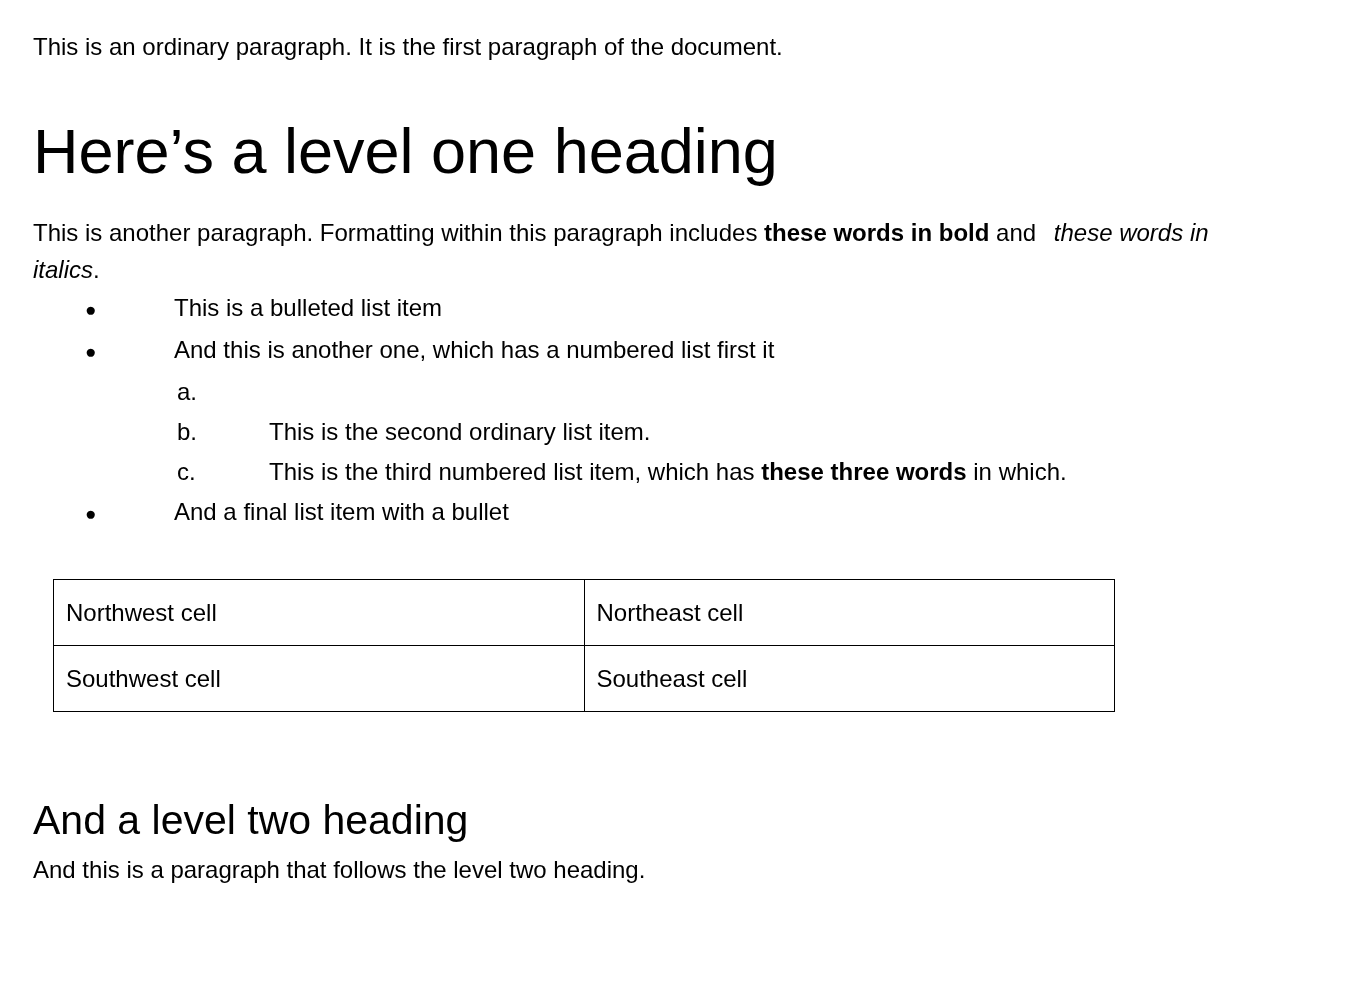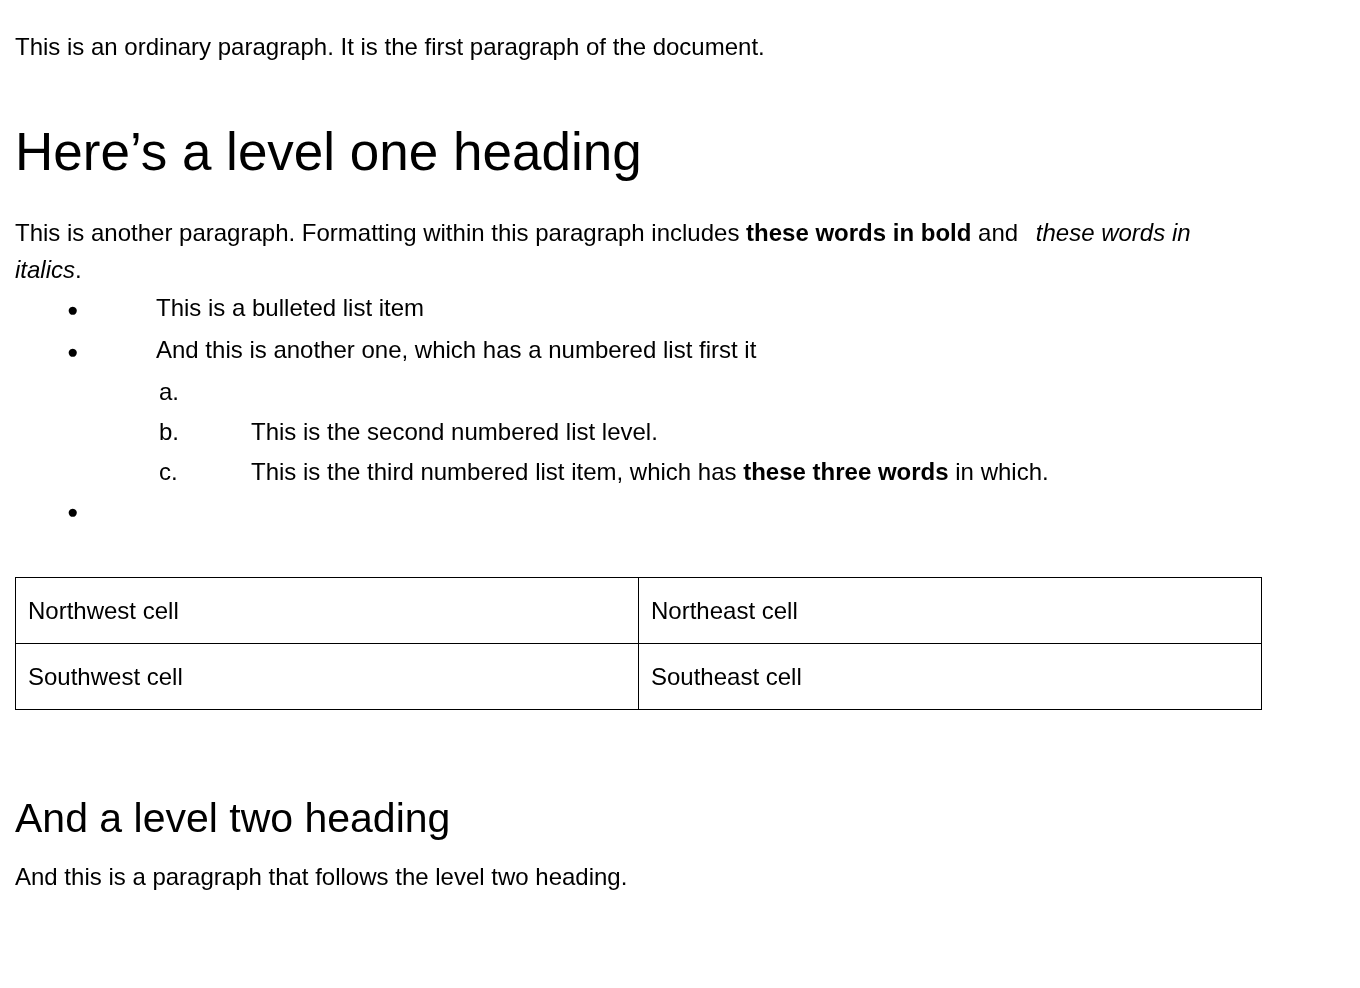--- a/index.html
+++ b/index.html
@@ -9,38 +9,38 @@
   }
   body {
     width: 1360px;
     min-height: 988px;
     font-family: "Liberation Sans", "DejaVu Sans", sans-serif;
     color: #000000;
     -webkit-font-smoothing: antialiased;
   }
   .doc {
     box-sizing: content-box;
-    padding: 28px 0 0 15px;
+    padding: 28px 0 0 33px;
     width: 1247px;
   }
   .para {
     margin: 0;
     font-size: 24px;
     line-height: 37px;
     font-weight: 400;
   }
   .h1 {
     margin: 56px 0 0 0;
-    font-size: 53px;
+    font-size: 63px;
     line-height: 61px;
     font-weight: 400;
     letter-spacing: 0;
   }
   .h2 {
-    margin: 85px 0 16px 0;
+    margin: 85px 0 7px 0;
     font-size: 41px;
     line-height: 47px;
     font-weight: 400;
   }
   .para2 { margin-top: 32px; }
   .para3 { }
   .seg-bold { font-weight: 700; }
   .seg-italic { font-style: italic; margin-left: 11px; }
 
   .list { margin: 0; }
@@ -62,22 +62,23 @@
   .li.l2 .li-marker {
     margin-left: 144px;
     width: 48px;
     font-size: 24px;
   }
   .li-text { flex: 1 1 auto; margin-left: 44px; }
 
   .doc-table {
     border-collapse: collapse;
     table-layout: fixed;
-    width: 1247px;
+    width: 1062px;
     margin-top: 45px;
+    margin-left: 20px;
   }
   .doc-table td {
     border: 1.5px solid #000000;
     width: 50%;
     padding: 14px 12px;
     font-size: 24px;
     line-height: 37px;
     vertical-align: top;
   }
 </style>
@@ -103,30 +104,31 @@
       <span class="li-marker">●</span>
       <span class="li-text">And this is another one, which has a numbered list first it</span>
     </div>
 
     <div class="li l2">
       <span class="li-marker">a.</span>
     </div>
 
     <div class="li l2">
       <span class="li-marker">b.</span>
-      <span class="li-text">This is the second numbered list level.</span>
+      <span class="li-text">This is the second ordinary list item.</span>
     </div>
 
     <div class="li l2">
       <span class="li-marker">c.</span>
       <span class="li-text"><span>This is the third numbered list item, which has </span><span class="seg-bold">these three words</span><span> in which.</span></span>
     </div>
 
     <div class="li l1">
       <span class="li-marker">●</span>
+      <span class="li-text">And a final list item with a bullet</span>
     </div>
 
   </div>
 
   <table class="doc-table">
     <tbody>
       <tr>
         <td>Northwest cell</td>
         <td>Northeast cell</td>
       </tr>

